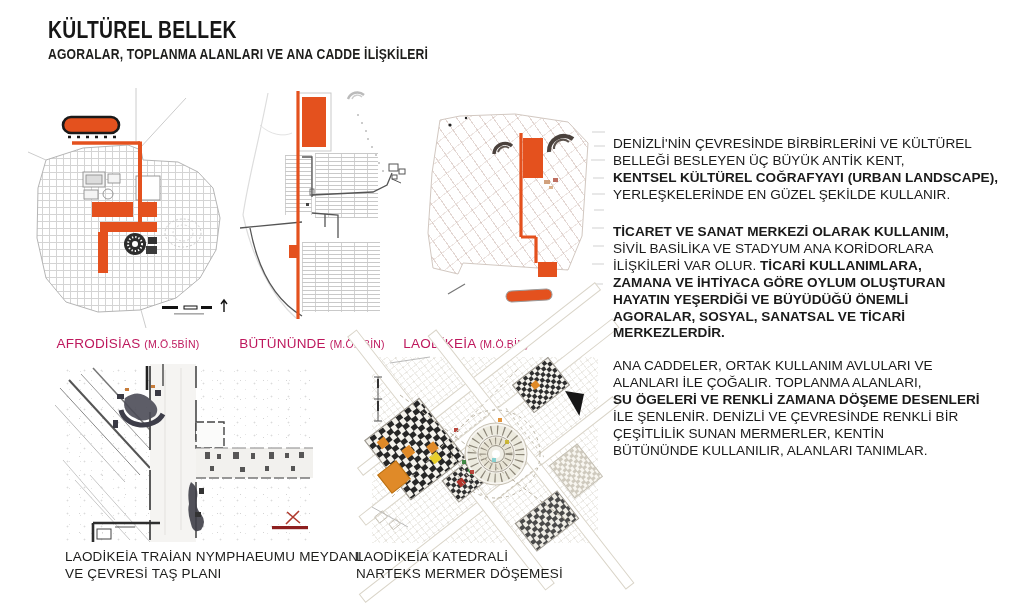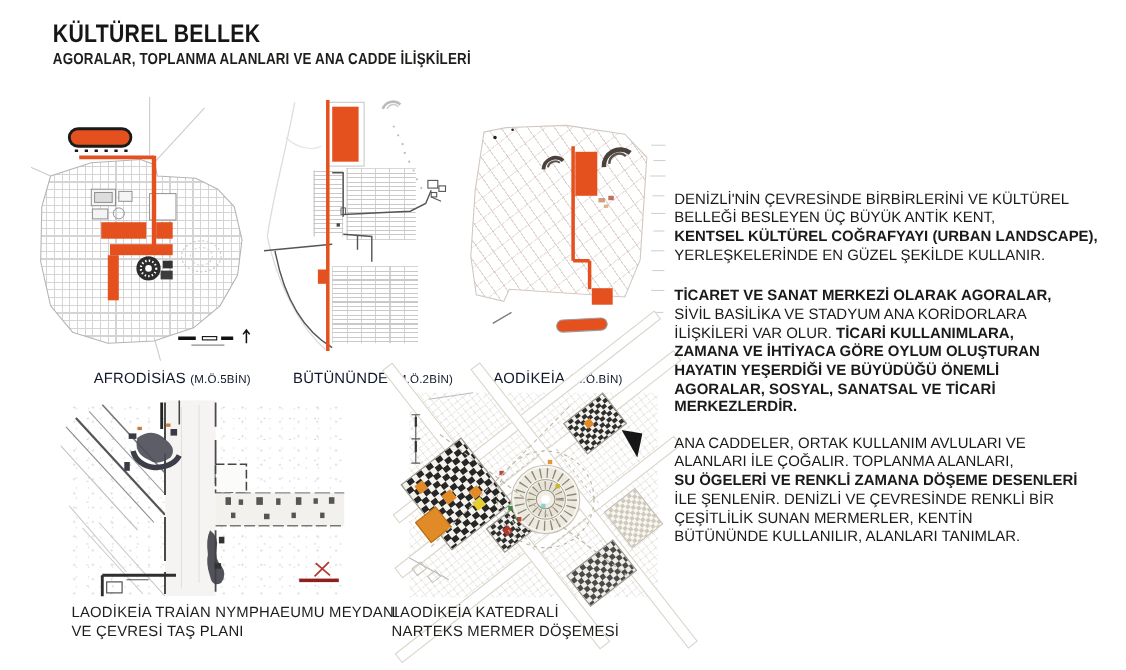--- a/index.html
+++ b/index.html
@@ -43,26 +43,26 @@
   
   #mz-base{position:absolute;inset:2px;opacity:.8;
     background:repeating-linear-gradient(-38deg,rgba(173,162,140,.22) 0 1px,transparent 1px 6px),
                repeating-linear-gradient(52deg,rgba(173,162,140,.22) 0 1px,transparent 1px 6px);}
   .band{position:absolute;background:#fff;border:1px solid #dad5c9;}
   .checker{position:absolute;border:1px solid #99948a;transform:rotate(-38deg);}
   .acc{position:absolute;}
   #mz-tri{position:absolute;left:193px;top:36px;width:21px;height:25px;background:#161616;
           clip-path:polygon(10% 0,100% 12%,78% 100%);}
   
-  .map-cap{position:absolute;top:336px;width:200px;text-align:right;font-size:13.5px;
-           color:#0f172a;letter-spacing:.2px;white-space:nowrap;}
+  .map-cap{position:absolute;top:336px;width:200px;text-align:center;font-size:13.5px;
+           color:#be185d;letter-spacing:.2px;white-space:nowrap;}
   .cap-period{font-size:10.5px;}
   .plan-cap{position:absolute;top:548px;font-size:13.5px;line-height:17px;color:#1d1d1b;letter-spacing:.2px;}
   
-  .para{position:absolute;left:613px;width:402px;font-size:13.6px;line-height:16.9px;color:#1a1a1a;margin-top:37px;}
+  .para{position:absolute;left:613px;width:402px;font-size:13.6px;line-height:16.9px;color:#1a1a1a;}
   .ln{white-space:nowrap;}
   .b{font-weight:700;}
   #p1{top:136px;} #p2{top:224px;} #p3{top:358px;}
 </style>
 </head>
 <body>
 
 <div class="page">
 
   <div class="title">KÜLTÜREL BELLEK</div>
@@ -352,21 +352,21 @@
   </div>
 
   <div class="para" id="p1">
     <div class="ln"><span>DENİZLİ'NİN ÇEVRESİNDE BİRBİRLERİNİ VE KÜLTÜREL</span></div>
     <div class="ln"><span>BELLEĞİ BESLEYEN ÜÇ BÜYÜK ANTİK KENT,</span></div>
     <div class="ln b"><span>KENTSEL KÜLTÜREL COĞRAFYAYI (URBAN LANDSCAPE),</span></div>
     <div class="ln"><span>YERLEŞKELERİNDE EN GÜZEL ŞEKİLDE KULLANIR.</span></div>
   </div>
 
   <div class="para" id="p2">
-    <div class="ln b"><span>TİCARET VE SANAT MERKEZİ OLARAK AGORALAR,</span></div>
+    <div class="ln b"><span>TİCARET VE SANAT MERKEZİ OLARAK KULLANIM,</span></div>
     <div class="ln"><span>SİVİL BASİLİKA VE STADYUM ANA KORİDORLARA</span></div>
     <div class="ln"><span>İLİŞKİLERİ VAR OLUR. </span><span class="b">TİCARİ KULLANIMLARA,</span></div>
     <div class="ln b"><span>ZAMANA VE İHTİYACA GÖRE OYLUM OLUŞTURAN</span></div>
     <div class="ln b"><span>HAYATIN YEŞERDİĞİ VE BÜYÜDÜĞÜ ÖNEMLİ</span></div>
     <div class="ln b"><span>AGORALAR, SOSYAL, SANATSAL VE TİCARİ</span></div>
     <div class="ln b"><span>MERKEZLERDİR.</span></div>
   </div>
 
   <div class="para" id="p3">
     <div class="ln"><span>ANA CADDELER, ORTAK KULLANIM AVLULARI VE</span></div>

